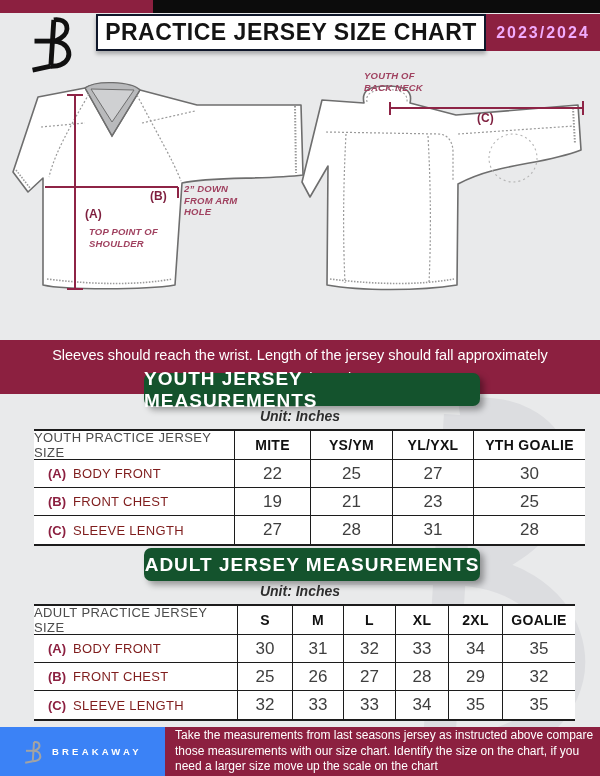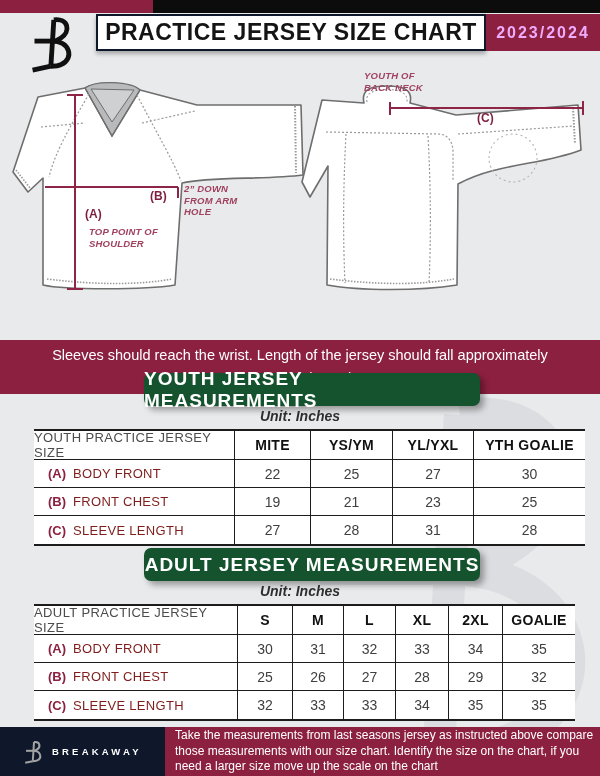--- a/index.html
+++ b/index.html
@@ -60,32 +60,32 @@
     background:#fff; border-bottom:1px solid #1c1c1c;
     display:flex; align-items:center; justify-content:center;
   }
   .mtable .c.vl { border-left:1px solid #1c1c1c; }
   .mtable .c.br0 { border-bottom:none; }
   .c.sizehead { color:#4c4c4c; font-size:13px; letter-spacing:.4px; }
   .c.colhead  { color:#111; font-size:14px; font-weight:bold; letter-spacing:.3px; }
   .c.rowhead  { justify-content:flex-start; padding-left:14px; gap:7px; }
   .c.rowhead .key  { color:#8c2040; font-weight:bold; font-size:13px; }
   .c.rowhead .lbl  { color:#7f1d1d; font-size:13px; font-weight:normal; letter-spacing:.3px; }
-  .c.val { color:#3f3f3f; font-size:14px; }
+  .c.val { color:#3f3f3f; font-size:17px; }
 
   .youth-table { left:34px; top:429px; width:551px;
     grid-template-columns:200px 76px 82px 81px 112px;
     grid-template-rows:29px 28px 28px 28px; }
   .adult-table { left:34px; top:604px; width:541px;
     grid-template-columns:203px 55px 51px 52px 53px 54px 73px;
     grid-template-rows:29px 28px 28px 28px; }
 
   
   .footer-black {
-    left:0; top:727px; width:165px; height:49px; background:#0f172a; z-index:2;
+    left:0; top:727px; width:165px; height:49px; background:#3b82f6; z-index:2;
     display:flex; align-items:center; padding-left:20px; gap:8px;
   }
   .footer-black .brand { color:#fff; font-size:9.5px; font-weight:bold; letter-spacing:3.2px; }
   .footer-maroon {
     left:165px; top:727px; width:435px; height:49px; z-index:2;
     display:flex; align-items:center; padding:2px 6px 2px 10px;
   }
   .footer-maroon div { color:#fff; font-size:12px; line-height:15.5px; }
 
   .maroon-bg { background:#8c2040; }

